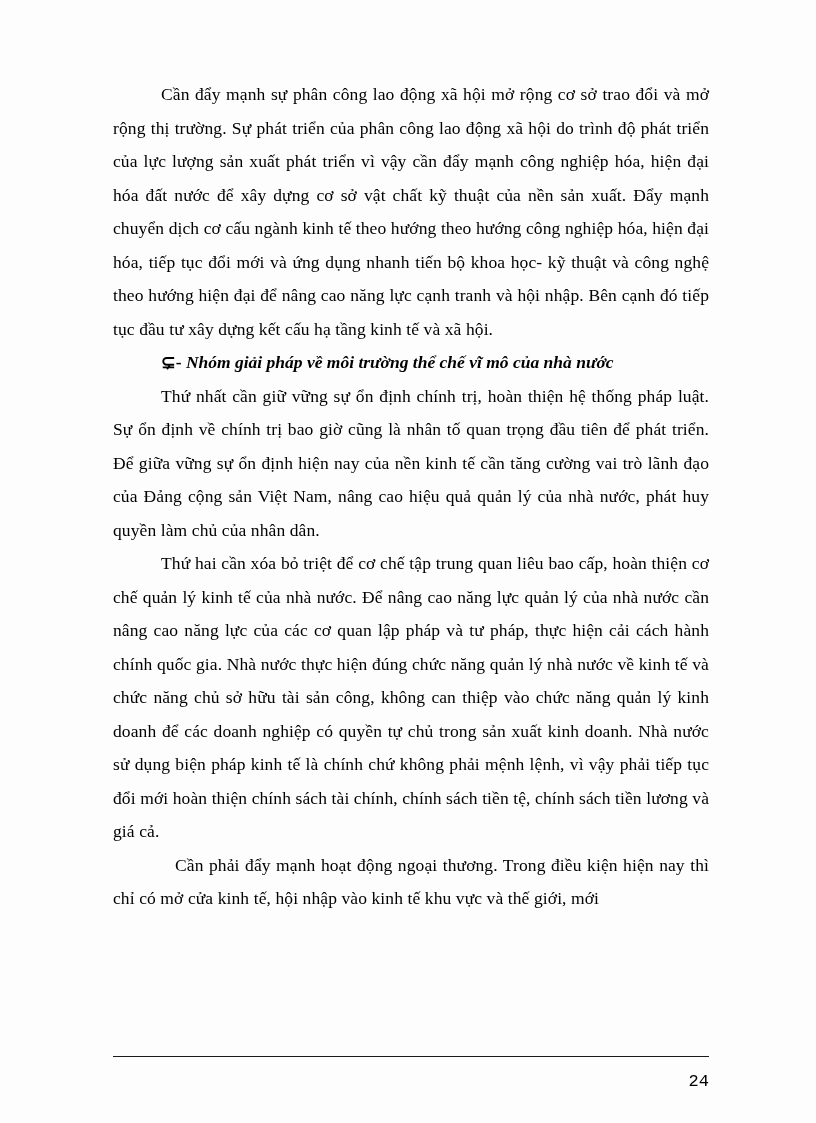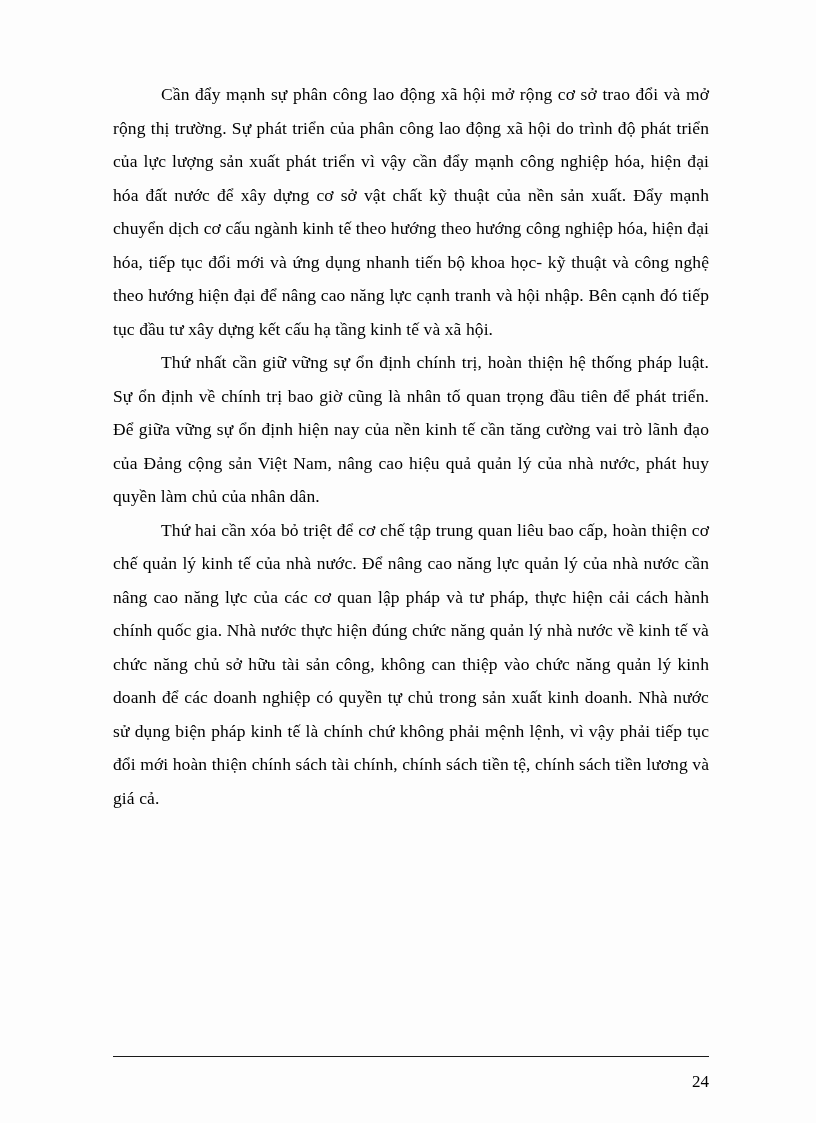--- a/index.html
+++ b/index.html
@@ -63,38 +63,40 @@
     left: 113px;
     top: 1056px;
     width: 596px;
     border-top: 1.2px solid #1a1a1a;
   }
   .page-number {
     position: absolute;
     right: 107px;
     top: 1072px;
     font-size: 17px;
-    font-family: Liberation Serif, serif;
+    font-family: Liberation Mono, monospace;
     color: #000000;
   }
 </style>
 </head>
 <body>
 
 <div class="page">
 
   <div class="content">
 
     <p class="para">Cần đẩy mạnh sự phân công lao động xã hội mở rộng cơ sở trao đổi và mở rộng thị trường. Sự phát triển của phân công lao động xã hội do trình độ phát triển của lực lượng sản xuất phát triển vì vậy cần đẩy mạnh công nghiệp hóa, hiện đại hóa đất nước để xây dựng cơ sở vật chất kỹ thuật của nền sản xuất. Đẩy mạnh chuyển dịch cơ cấu ngành kinh tế theo hướng theo hướng công nghiệp hóa, hiện đại hóa, tiếp tục đổi mới và ứng dụng nhanh tiến bộ khoa học- kỹ thuật và công nghệ theo hướng hiện đại để nâng cao năng lực cạnh tranh và hội nhập. Bên cạnh đó tiếp tục đầu tư xây dựng kết cấu hạ tầng kinh tế và xã hội.</p>
 
+    <p class="heading"><span class="bullet">⊊-</span> <span>Nhóm giải pháp về môi trường thể chế vĩ mô của nhà nước</span></p>
 
     <p class="para">Thứ nhất cần giữ vững sự ổn định chính trị, hoàn thiện hệ thống pháp luật. Sự ổn định về chính trị bao giờ cũng là nhân tố quan trọng đầu tiên để phát triển. Để giữa vững sự ổn định hiện nay của nền kinh tế cần tăng cường vai trò lãnh đạo của Đảng cộng sản Việt Nam, nâng cao hiệu quả quản lý của nhà nước, phát huy quyền làm chủ của nhân dân.</p>
 
     <p class="para">Thứ hai cần xóa bỏ triệt để cơ chế tập trung quan liêu bao cấp, hoàn thiện cơ chế quản lý kinh tế của nhà nước. Để nâng cao năng lực quản lý của nhà nước cần nâng cao năng lực của các cơ quan lập pháp và tư pháp, thực hiện cải cách hành chính quốc gia. Nhà nước thực hiện đúng chức năng quản lý nhà nước về kinh tế và chức năng chủ sở hữu tài sản công, không can thiệp vào chức năng quản lý kinh doanh để các doanh nghiệp có quyền tự chủ trong sản xuất kinh doanh. Nhà nước sử dụng biện pháp kinh tế là chính chứ không phải mệnh lệnh, vì vậy phải tiếp tục đổi mới hoàn thiện chính sách tài chính, chính sách tiền tệ, chính sách tiền lương và giá cả.</p>
 
 
+    <p class="para indent-big">Cần phải đẩy mạnh hoạt động ngoại thương. Trong điều kiện hiện nay thì chỉ có mở cửa kinh tế, hội nhập vào kinh tế khu vực và thế giới, mới</p>
 
   </div>
 
   <div class="footer-rule"></div>
   <div class="page-number">24</div>
 
 </div>
 
 </body></html>

